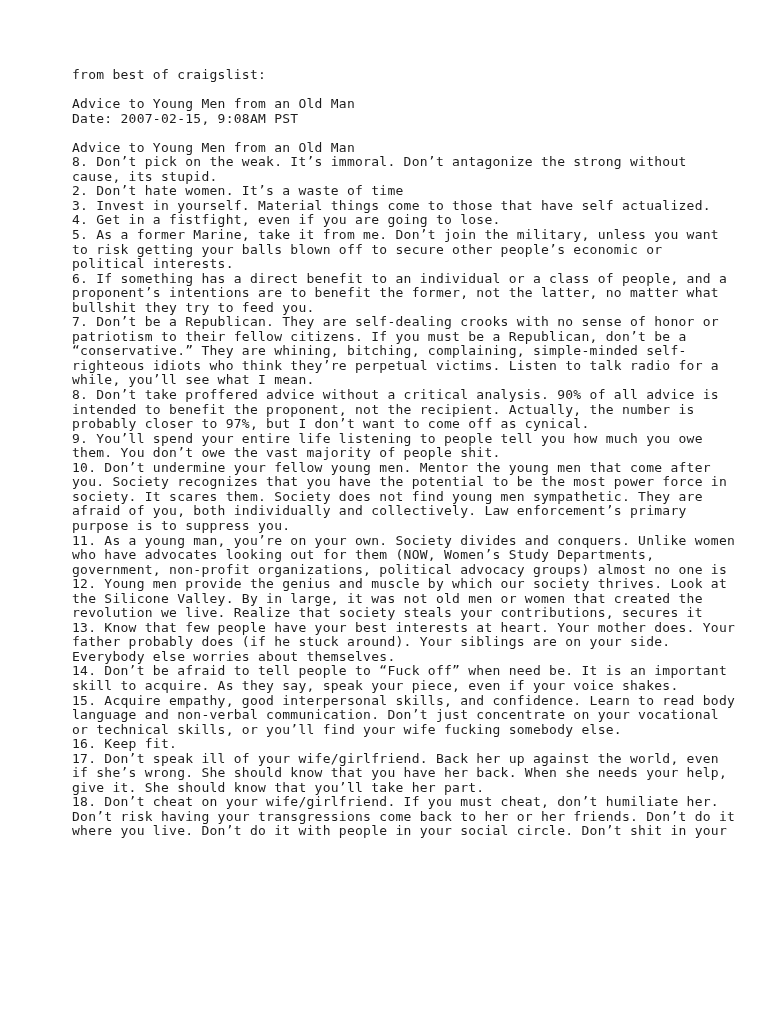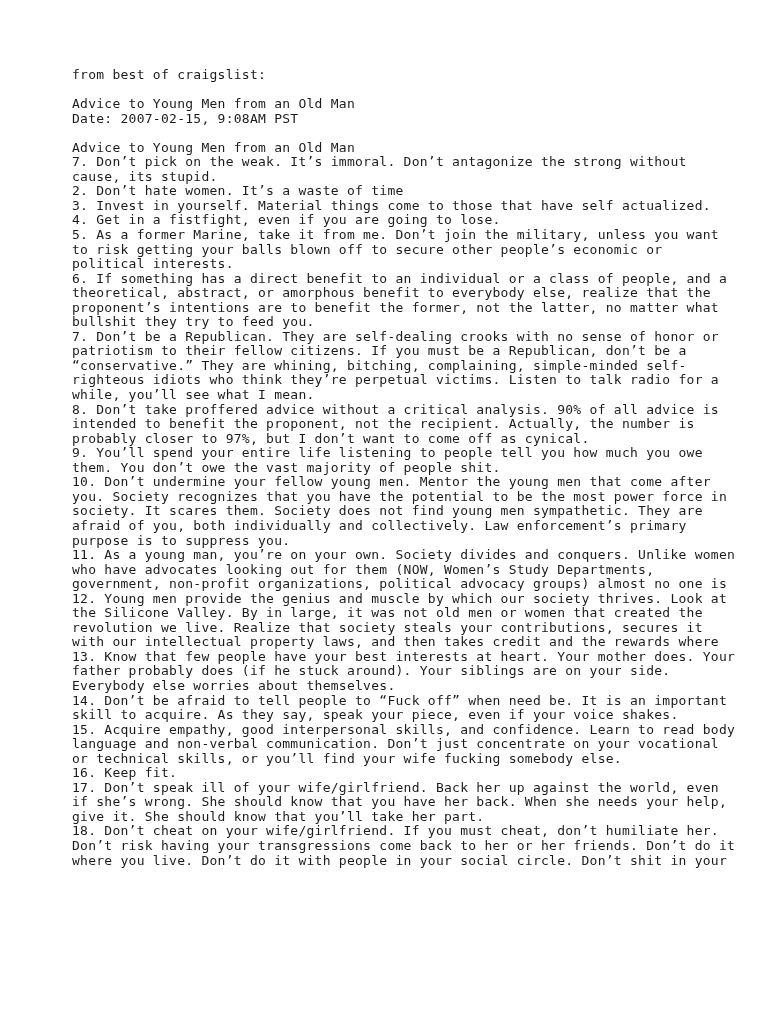--- a/index.html
+++ b/index.html
@@ -44,30 +44,29 @@
 <body>
 
 <div class="page">
   <div class="doc-body" id="doc-body">
       <div class="txt-line">from best of craigslist:</div>
       <div class="txt-line blank"></div>
       <div class="txt-line">Advice to Young Men from an Old Man</div>
       <div class="txt-line">Date: 2007-02-15, 9:08AM PST</div>
       <div class="txt-line blank"></div>
       <div class="txt-line">Advice to Young Men from an Old Man</div>
-      <div class="txt-line">7. Don’t pick on the weak. It’s immoral. Don’t antagonize the strong without</div>
+      <div class="txt-line">8. Don’t pick on the weak. It’s immoral. Don’t antagonize the strong without</div>
       <div class="txt-line">cause, its stupid.</div>
       <div class="txt-line">2. Don’t hate women. It’s a waste of time</div>
       <div class="txt-line">3. Invest in yourself. Material things come to those that have self actualized.</div>
       <div class="txt-line">4. Get in a fistfight, even if you are going to lose.</div>
       <div class="txt-line">5. As a former Marine, take it from me. Don’t join the military, unless you want</div>
       <div class="txt-line">to risk getting your balls blown off to secure other people’s economic or</div>
       <div class="txt-line">political interests.</div>
       <div class="txt-line">6. If something has a direct benefit to an individual or a class of people, and a</div>
-      <div class="txt-line">theoretical, abstract, or amorphous benefit to everybody else, realize that the</div>
       <div class="txt-line">proponent’s intentions are to benefit the former, not the latter, no matter what</div>
       <div class="txt-line">bullshit they try to feed you.</div>
       <div class="txt-line">7. Don’t be a Republican. They are self-dealing crooks with no sense of honor or</div>
       <div class="txt-line">patriotism to their fellow citizens. If you must be a Republican, don’t be a</div>
       <div class="txt-line">“conservative.” They are whining, bitching, complaining, simple-minded self-</div>
       <div class="txt-line">righteous idiots who think they’re perpetual victims. Listen to talk radio for a</div>
       <div class="txt-line">while, you’ll see what I mean.</div>
       <div class="txt-line">8. Don’t take proffered advice without a critical analysis. 90% of all advice is</div>
       <div class="txt-line">intended to benefit the proponent, not the recipient. Actually, the number is</div>
       <div class="txt-line">probably closer to 97%, but I don’t want to come off as cynical.</div>
@@ -77,21 +76,20 @@
       <div class="txt-line">you. Society recognizes that you have the potential to be the most power force in</div>
       <div class="txt-line">society. It scares them. Society does not find young men sympathetic. They are</div>
       <div class="txt-line">afraid of you, both individually and collectively. Law enforcement’s primary</div>
       <div class="txt-line">purpose is to suppress you.</div>
       <div class="txt-line">11. As a young man, you’re on your own. Society divides and conquers. Unlike women</div>
       <div class="txt-line">who have advocates looking out for them (NOW, Women’s Study Departments,</div>
       <div class="txt-line">government, non-profit organizations, political advocacy groups) almost no one is</div>
       <div class="txt-line">12. Young men provide the genius and muscle by which our society thrives. Look at</div>
       <div class="txt-line">the Silicone Valley. By in large, it was not old men or women that created the</div>
       <div class="txt-line">revolution we live. Realize that society steals your contributions, secures it</div>
-      <div class="txt-line">with our intellectual property laws, and then takes credit and the rewards where</div>
       <div class="txt-line">13. Know that few people have your best interests at heart. Your mother does. Your</div>
       <div class="txt-line">father probably does (if he stuck around). Your siblings are on your side.</div>
       <div class="txt-line">Everybody else worries about themselves.</div>
       <div class="txt-line">14. Don’t be afraid to tell people to “Fuck off” when need be. It is an important</div>
       <div class="txt-line">skill to acquire. As they say, speak your piece, even if your voice shakes.</div>
       <div class="txt-line">15. Acquire empathy, good interpersonal skills, and confidence. Learn to read body</div>
       <div class="txt-line">language and non-verbal communication. Don’t just concentrate on your vocational</div>
       <div class="txt-line">or technical skills, or you’ll find your wife fucking somebody else.</div>
       <div class="txt-line">16. Keep fit.</div>
       <div class="txt-line">17. Don’t speak ill of your wife/girlfriend. Back her up against the world, even</div>

